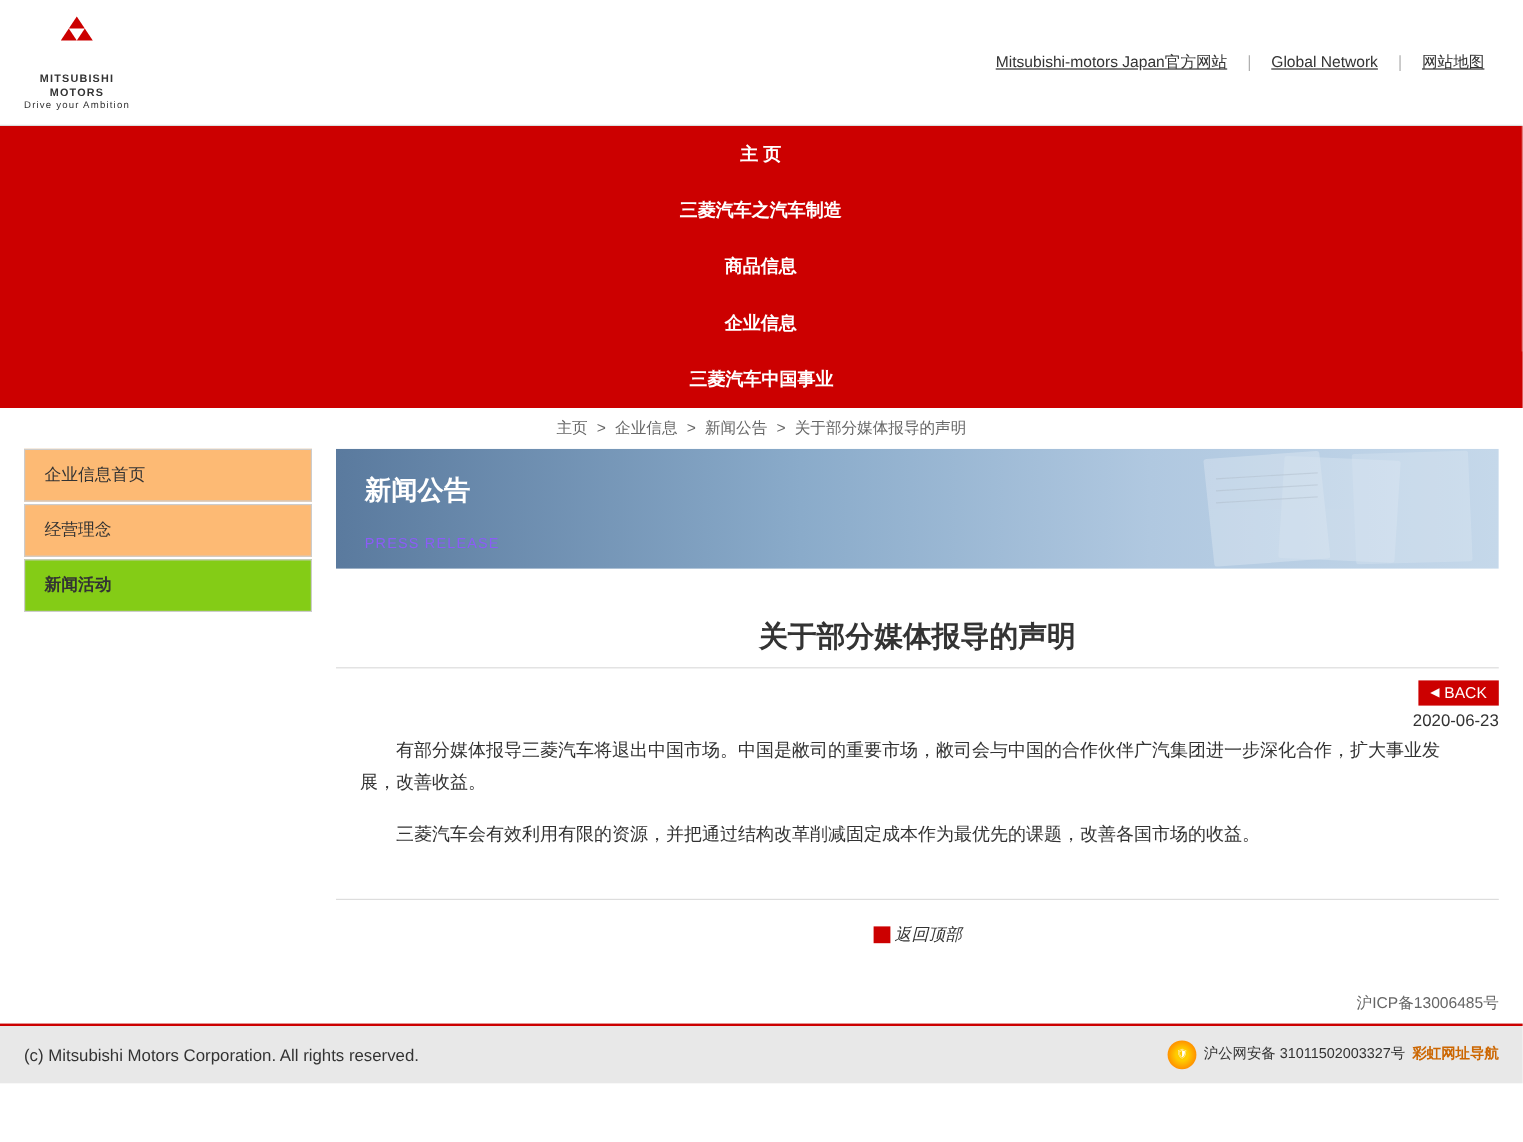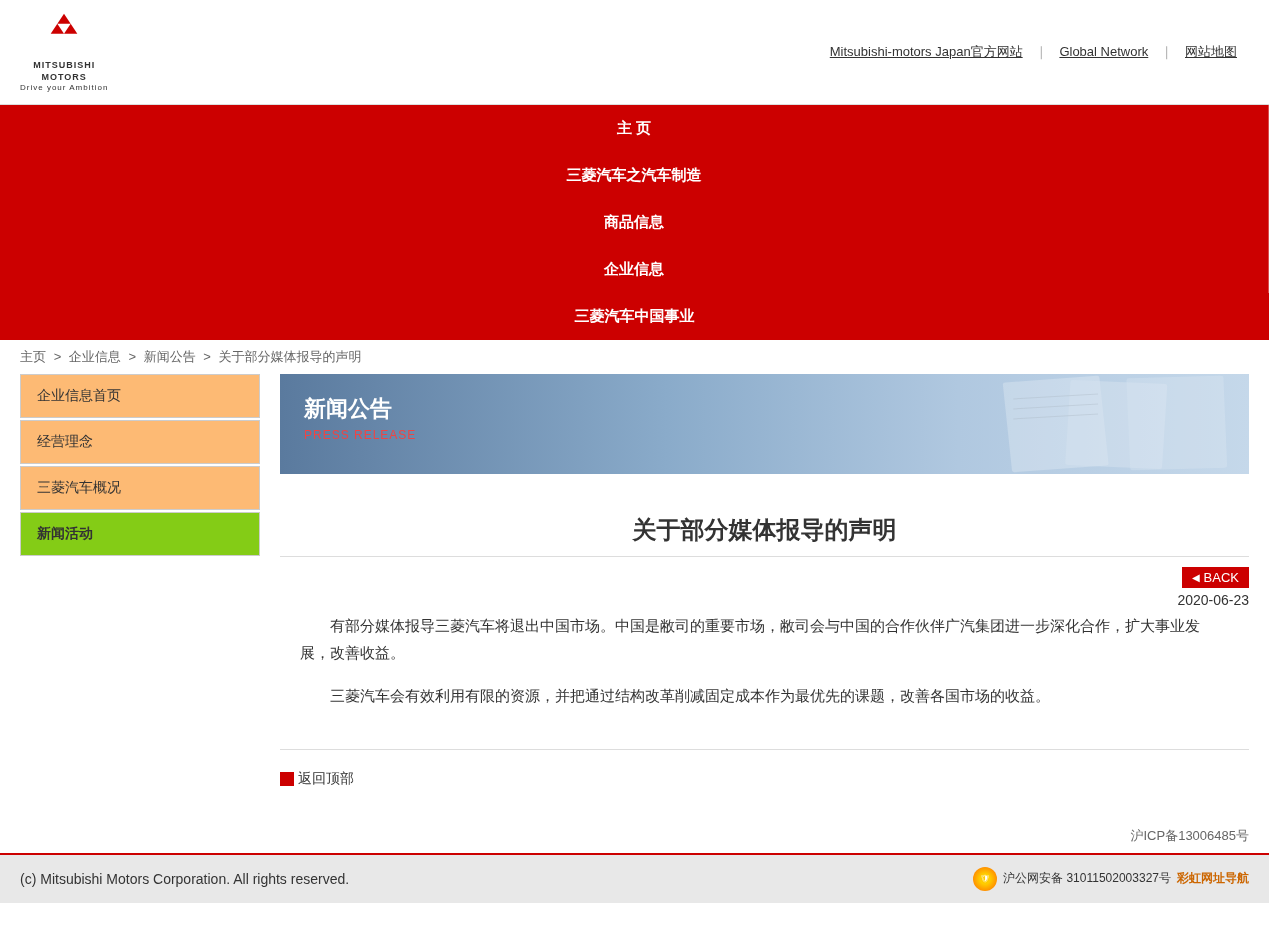--- a/index.html
+++ b/index.html
@@ -11,59 +11,59 @@
     #header-links { display: flex; align-items: center; gap: 0; font-size: 13px; }
     .header-link { color: #333; text-decoration: underline; cursor: pointer; padding: 0 12px; }
     .header-divider { color: #999; }
 
     
     #navbar { background: #cc0000; display: flex; flex-direction: column; }
     .nav-item { flex: 1; text-align: center; padding: 14px 0; color: #fff; font-size: 15px; font-weight: bold; border-right: 1px solid rgba(255,255,255,0.3); cursor: pointer; }
     .nav-item:last-child { border-right: none; }
 
     
-    #breadcrumb { text-align: left; padding: 8px 20px; font-size: 13px; color: #666; }
+    #breadcrumb { text-align: center; padding: 8px 20px; font-size: 13px; color: #666; }
     #breadcrumb a, #breadcrumb span { color: #666; text-decoration: none; }
     #breadcrumb .sep { margin: 0 4px; }
 
     
     #content-wrapper { display: flex; padding: 0 20px 20px 20px; gap: 0; }
 
     
     #sidebar { width: 240px; min-width: 240px; margin-right: 20px; }
     .sidebar-item { border: 1px solid #ccc; padding: 12px 16px; margin-bottom: 2px; cursor: pointer; background: #fdba74; font-size: 14px; color: #333; }
     .sidebar-item.active { background: #84cc16; font-weight: bold; }
 
     
     #main { flex: 1; }
 
     
     #banner { position: relative; height: 100px; margin-bottom: 20px; overflow: hidden; }
     #banner-bg { width: 100%; height: 100%; background: linear-gradient(to right, #5a7a9e 0%, #8aabca 40%, #b0c8e0 70%, #c5d8ea 100%); position: absolute; top: 0; left: 0; }
     #banner-text { position: absolute; top: 0; left: 0; padding: 20px 24px; }
     #banner-title { font-size: 22px; color: #fff; font-weight: bold; }
-    #banner-subtitle { font-size: 12px; color: #ef4444; margin-top: 4px; letter-spacing: 1px; text-align: center; }
+    #banner-subtitle { font-size: 12px; color: #8b5cf6; margin-top: 22px; letter-spacing: 1px; text-align: center; }
 
     
     #article-title { text-align: center; font-size: 24px; font-weight: bold; color: #333; padding: 20px 0 10px 0; border-bottom: 1px solid #ddd; margin-bottom: 10px; }
 
     
     #back-area { text-align: right; margin: 10px 0 4px 0; }
     #back-btn { display: inline-flex; align-items: center; gap: 4px; background: #cc0000; color: #fff; padding: 3px 10px; font-size: 13px; cursor: pointer; text-decoration: none; }
     #back-icon { font-size: 10px; }
 
     
     #article-date { text-align: right; font-size: 14px; color: #333; margin-bottom: 4px; }
 
     
     #article-body { padding: 0 20px; line-height: 1.8; font-size: 15px; color: #333; }
     .article-para { margin-bottom: 16px; }
 
     
-    #back-to-top-area { text-align: left; padding: 20px 0 10px 0; border-top: 1px solid #ddd; margin-top: 40px; }
+    #back-to-top-area { text-align: center; padding: 20px 0 10px 0; border-top: 1px solid #ddd; margin-top: 40px; font-style: italic; }
     #back-to-top-link { display: inline-flex; align-items: center; gap: 4px; color: #333; text-decoration: none; font-size: 14px; cursor: pointer; }
     #back-to-top-icon { width: 14px; height: 14px; background: #cc0000; display: inline-block; }
 
     
     #icp { text-align: right; padding: 8px 20px; font-size: 13px; color: #666; }
 
     
     #footer { background: #e8e8e8; padding: 12px 20px; display: flex; justify-content: space-between; align-items: center; border-top: 2px solid #cc0000; }
     #footer-badge { display: flex; align-items: center; gap: 6px; font-size: 12px; color: #333; }
     #badge-icon { width: 24px; height: 24px; border-radius: 50%; background: radial-gradient(circle, #ffcc00 30%, #ff6600 100%); display: flex; align-items: center; justify-content: center; font-size: 10px; }
@@ -114,21 +114,20 @@
   <a>新闻公告</a>
   <span class="sep"> &gt; </span>
   <span>关于部分媒体报导的声明</span>
 </div>
 
 <div id="content-wrapper">
 
   <div id="sidebar">
     <div class="sidebar-item">企业信息首页</div>
     <div class="sidebar-item">经营理念</div>
-    <div class="sidebar-item">三菱汽车概况</div>
     <div class="sidebar-item active">新闻活动</div>
   </div>
 
   <div id="main">
 
     <div id="banner">
       <div id="banner-bg"></div>
 
       <svg style="position:absolute;right:0;top:0;height:100%;width:50%;opacity:0.4;" viewBox="0 0 400 100" preserveAspectRatio="none">
         <rect x="200" y="5" width="80" height="90" rx="2" fill="white" opacity="0.6" transform="rotate(-5,240,50)"></rect>

